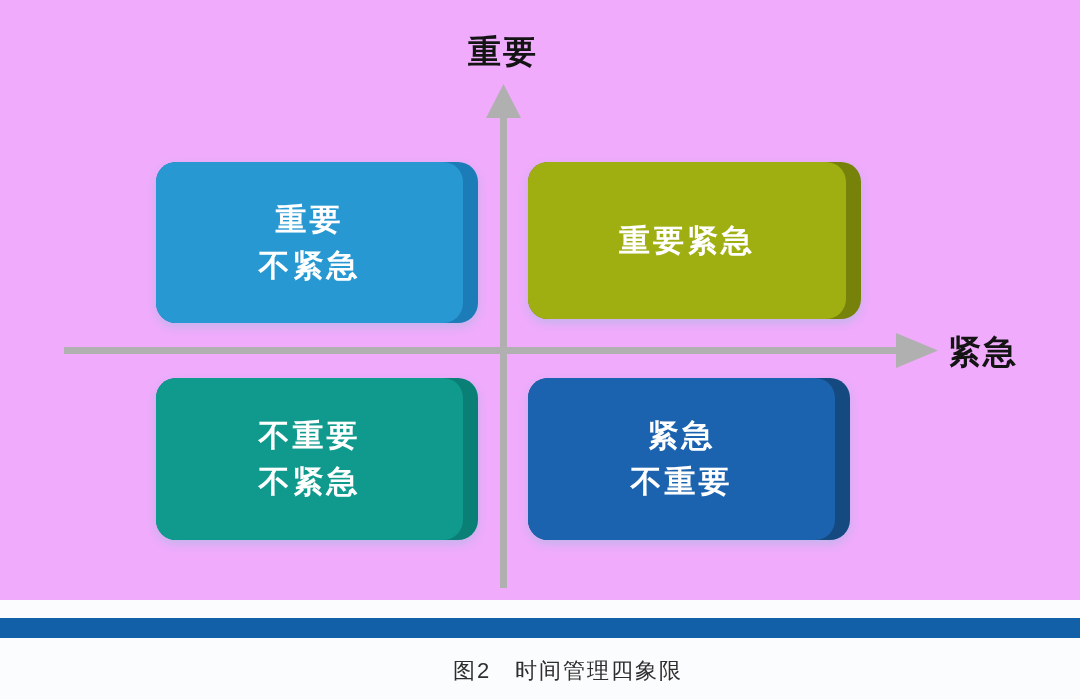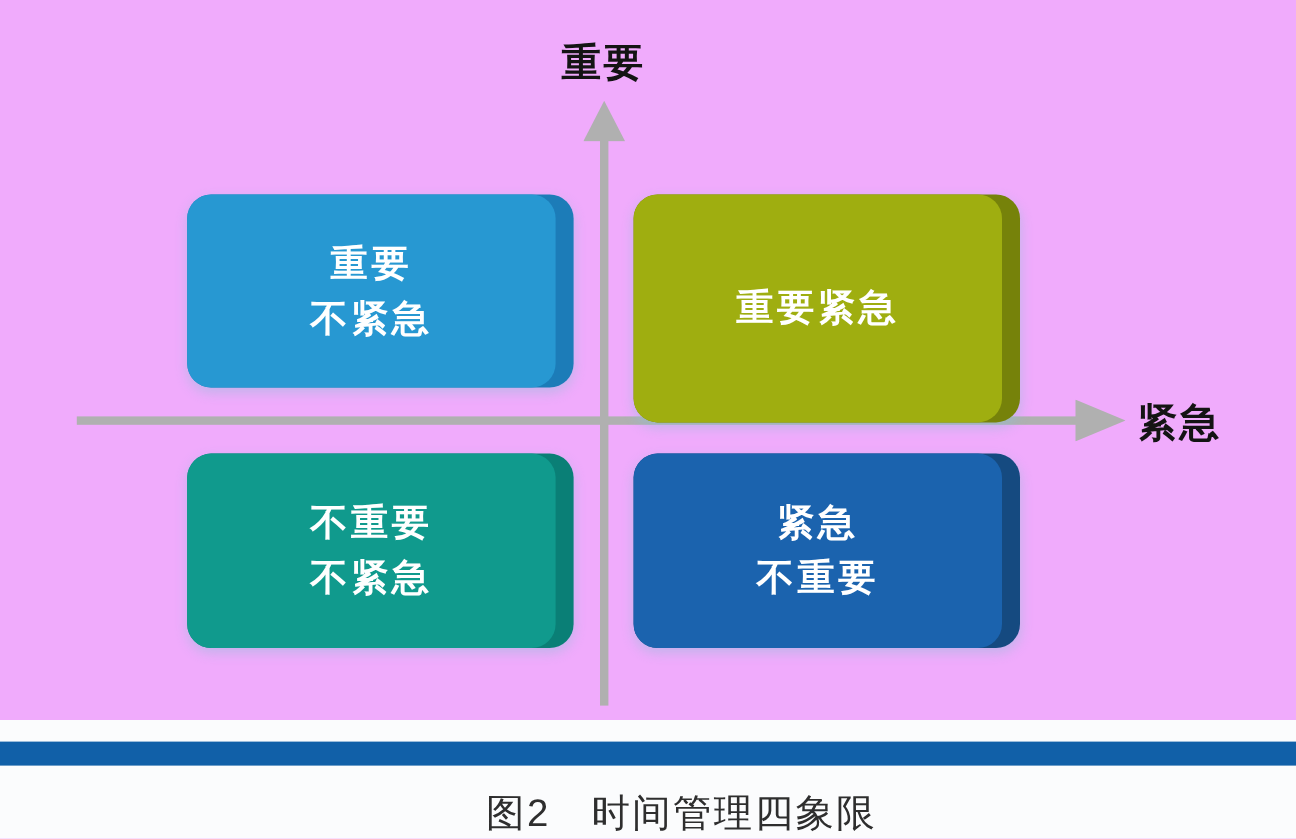--- a/index.html
+++ b/index.html
@@ -65,21 +65,21 @@
     left: 948px; top: 330px;
   }
   
   .card {
     position: absolute;
     width: 322px;
     border-radius: 20px;
     box-shadow: 0 4px 10px rgba(140, 190, 215, 0.45);
   }
   .card.tl { left: 156px; top: 162px; height: 161px; }
-  .card.tr { left: 528px; top: 162px; height: 190px; }
+  .card.tr { left: 528px; top: 162px; height: 157px; padding-left: 11px; }
   .card.bl { left: 156px; top: 378px; height: 162px; }
   .card.br { left: 528px; top: 378px; height: 162px; }
   .face {
     position: absolute;
     left: 0; top: 0; bottom: 0; right: 15px;
     border-radius: 20px;
     display: flex;
     flex-direction: column;
     align-items: center;
     justify-content: center;
@@ -100,21 +100,21 @@
     top: 618px;
     height: 20px;
     background: #1160a8;
   }
   .caption {
     position: absolute;
     left: 0; right: 0;
     top: 656px;
     text-align: center;
     text-indent: 56px;
-    font-size: 32px;
+    font-size: 22px;
     font-weight: 400;
     color: #2e2e2e;
     letter-spacing: 2px;
     white-space: nowrap;
   }
 </style>
 </head>
 <body>
 
 <div class="stage">

